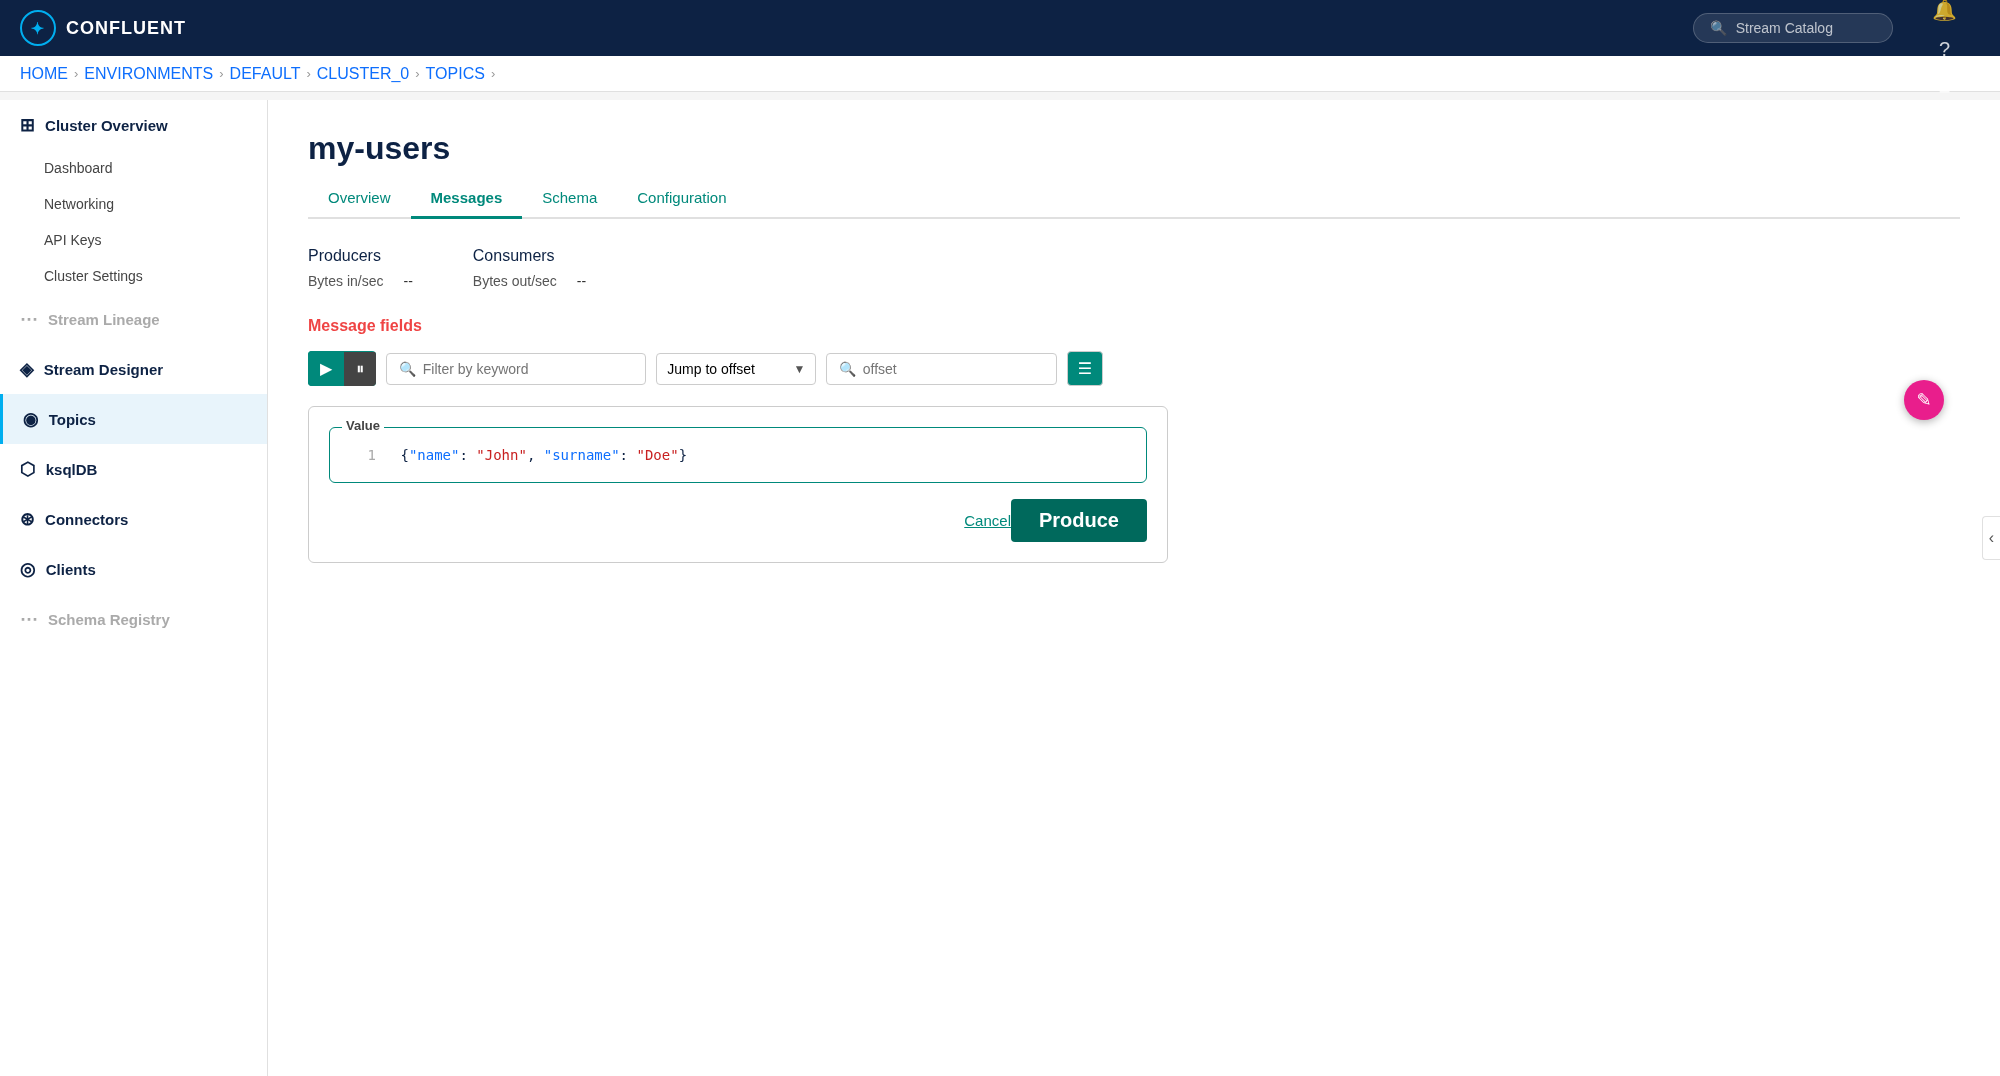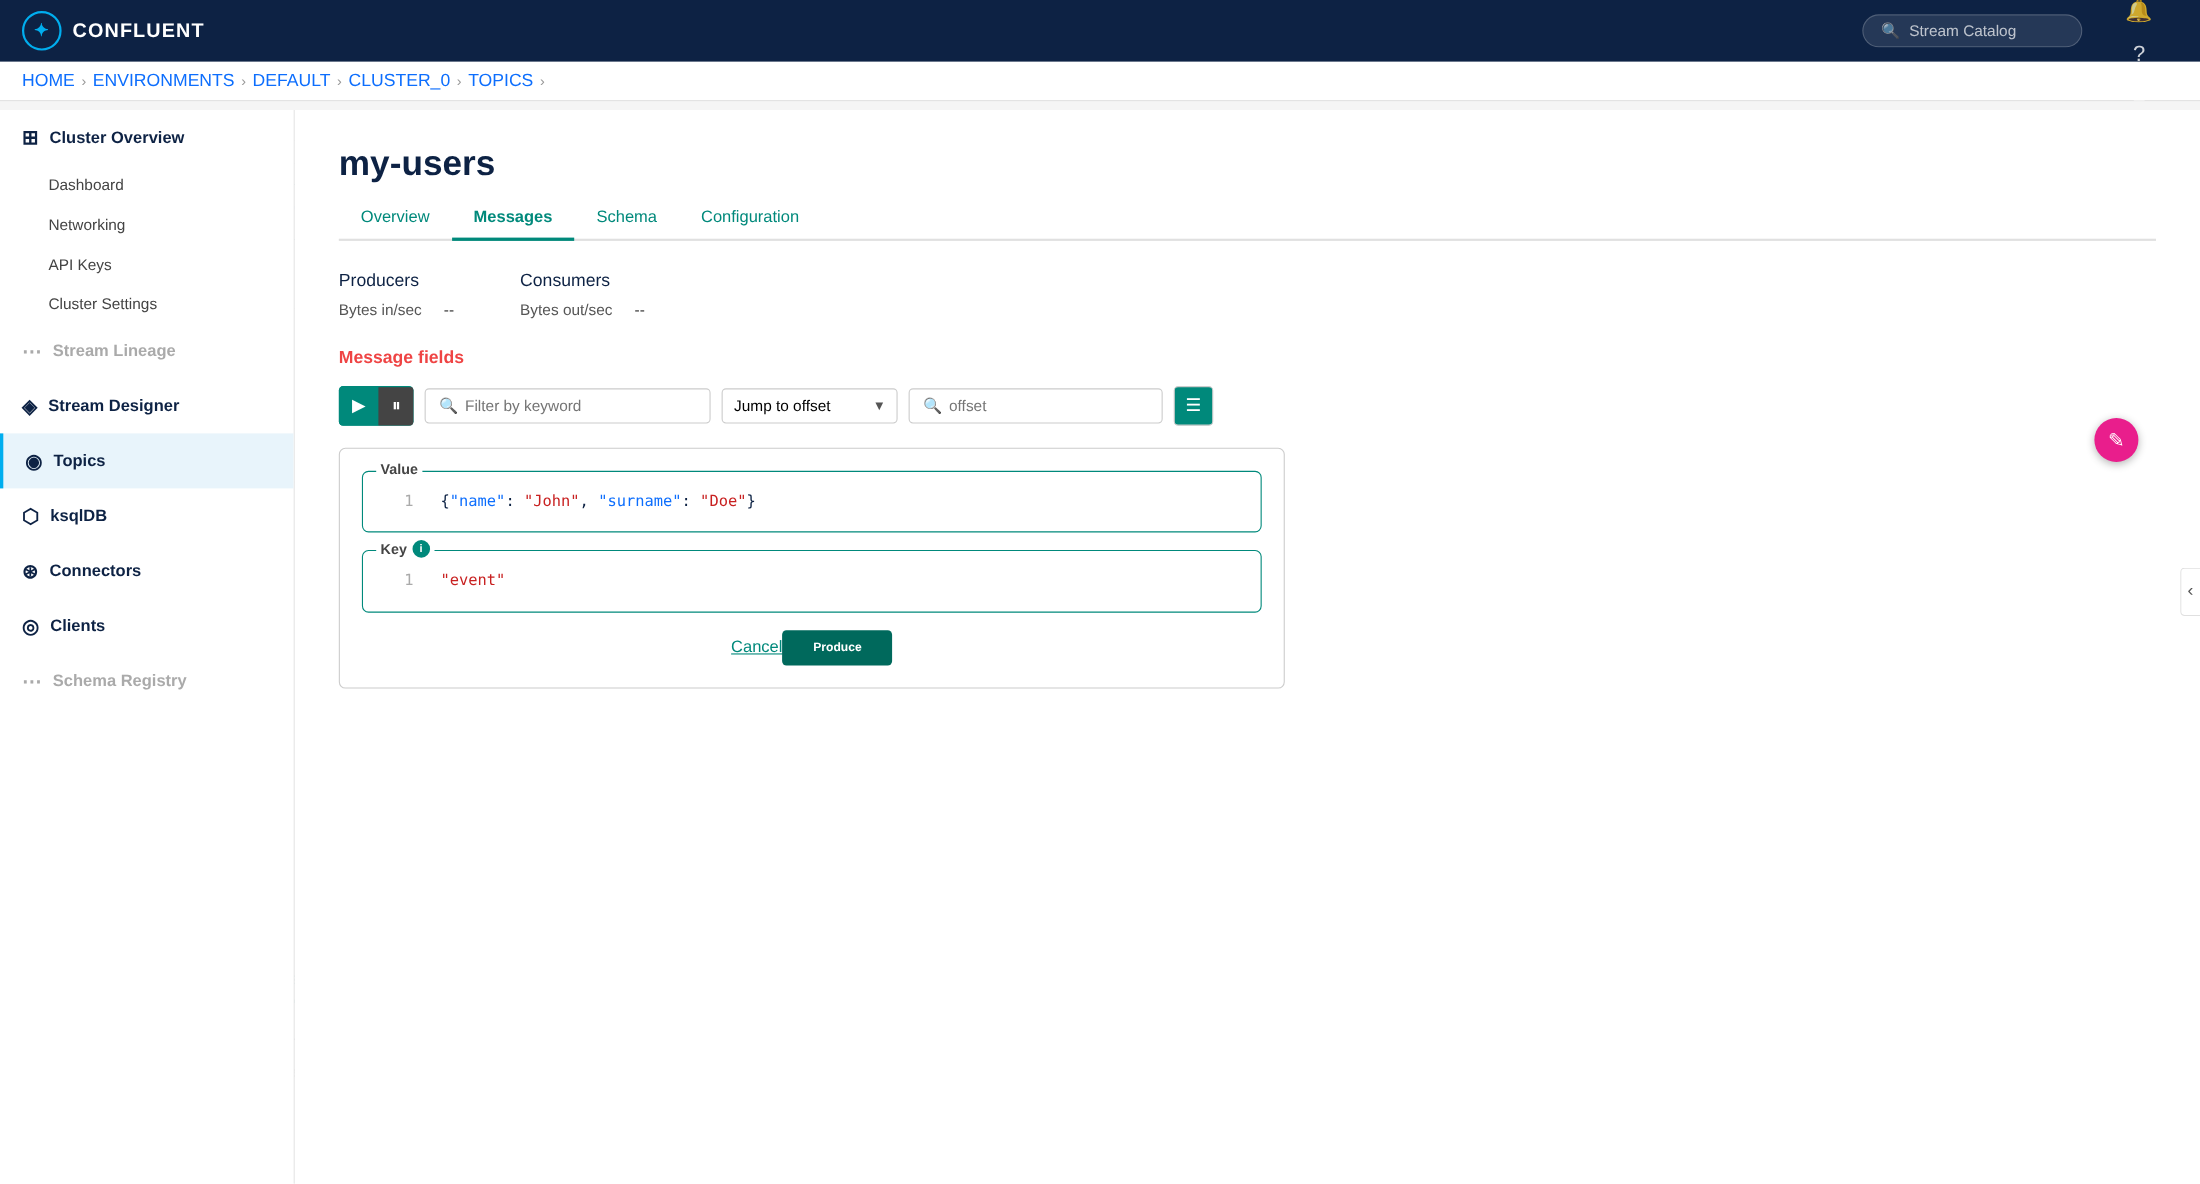--- a/index.html
+++ b/index.html
@@ -361,39 +361,39 @@
       text-align: right;
       margin-right: 16px;
       user-select: none;
     }
     .json-str { color: #c82020; }
     .json-key { color: #0d6efd; }
     .json-brace { color: #0d2244; }
 
     .produce-actions {
       display: flex;
-      justify-content: center;
+      justify-content: flex-end;
       align-items: center;
       margin-top: 16px;
     }
     .cancel-link {
       color: #00897b;
       text-decoration: underline;
       cursor: pointer;
       font-size: 15px;
       background: none;
       border: none;
     }
     .produce-btn {
       background: #00695c;
       color: white;
       border: none;
       border-radius: 4px;
       padding: 10px 28px;
-      font-size: 11px;
+      font-size: 20px;
       font-weight: 600;
       cursor: pointer;
     }
 
     
     .no-messages {
       text-align: center;
       margin-top: 40px;
       color: #555;
     }
@@ -592,30 +592,20 @@
       <div class="field-group">
         <div class="field-label">
           <span>Value</span>
         </div>
         <div class="field-content">
           <span class="line-num">1</span>
           <span class="json-brace">{</span><span class="json-key">"name"</span><span>: </span><span class="json-str">"John"</span><span>, </span><span class="json-key">"surname"</span><span>: </span><span class="json-str">"Doe"</span><span class="json-brace">}</span>
         </div>
       </div>
 
-      <div class="field-group">
-        <div class="field-label">
-          <span>Key</span>
-          <span class="field-info-icon">i</span>
-        </div>
-        <div class="field-content">
-          <span class="line-num">1</span>
-          <span class="json-str">"event"</span>
-        </div>
-      </div>
 
       <div class="produce-actions">
         <button class="cancel-link">Cancel</button>
         <button class="produce-btn">Produce</button>
       </div>
     </div>
 
 
   </main>
 </div>

